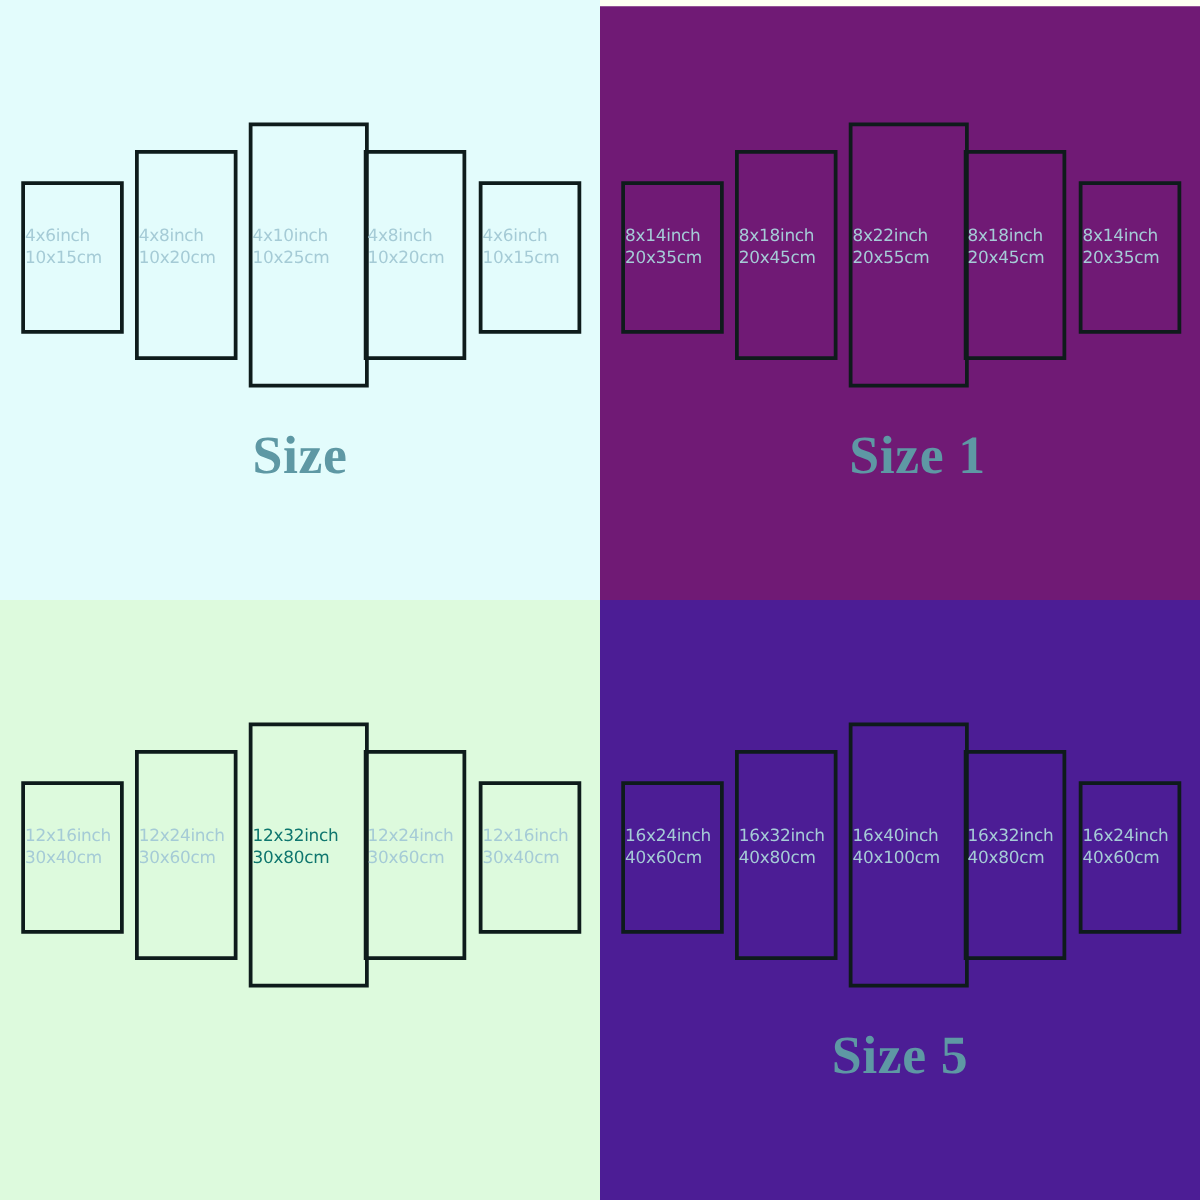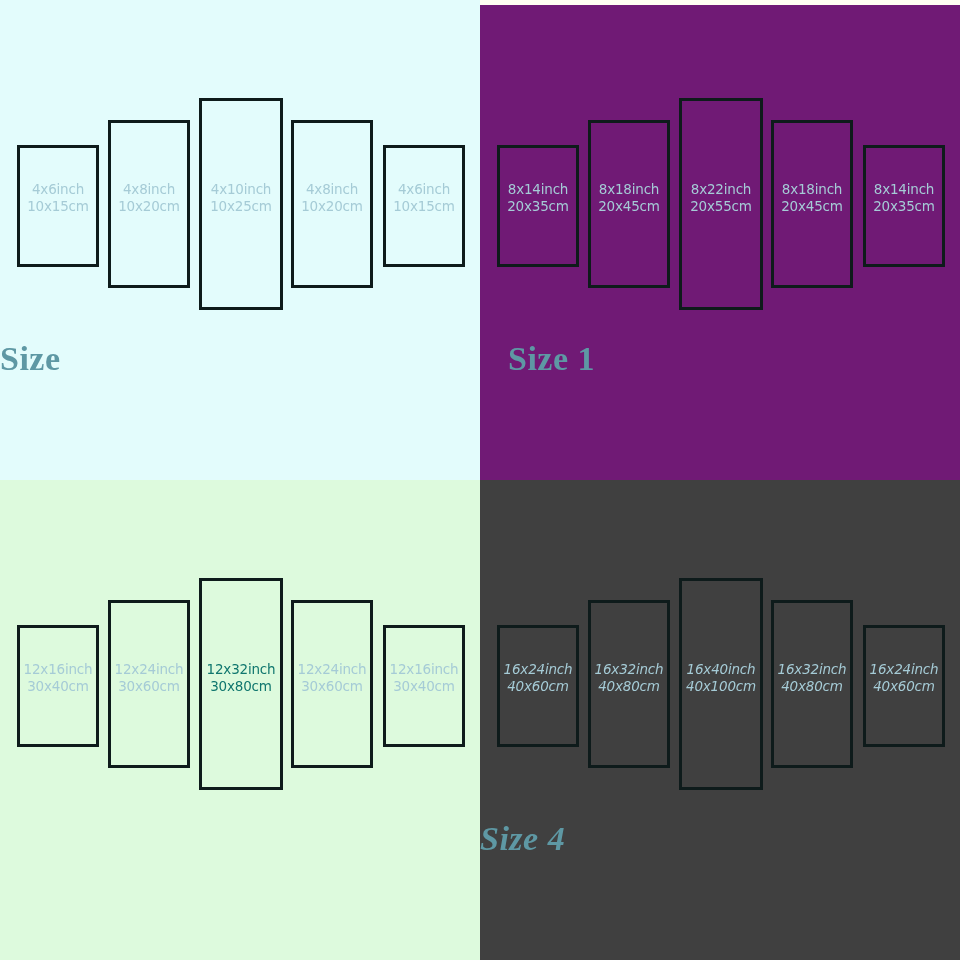--- a/index.html
+++ b/index.html
@@ -49,31 +49,30 @@
   .panel {
     position: absolute;
     border: 3px solid #0e1b1b;
     box-sizing: border-box;
     background: transparent;
   }
 
   
   .p1 { left: 17px;  top: 145px; width: 82px;  height: 122px; }
   .p2 { left: 108px; top: 120px; width: 82px;  height: 168px; }
-  .p3 { left: 199px; top: 98px;  width: 84px;  height: 212px; }
+  .p3 { left: 199px; top: 98px;  width: 96px;  height: 212px; }
   .p4 { left: 291px; top: 120px; width: 82px;  height: 168px; }
   .p5 { left: 383px; top: 145px; width: 82px;  height: 122px; }
 
   .panel-label {
     position: absolute;
     left: 0;
     right: 0;
     top: 50%;
     transform: translateY(-50%);
-    text-align: center;
     color: #a5cbd6;
     font-family: "DejaVu Sans", sans-serif;
     font-size: 13.5px;
     line-height: 17px;
     letter-spacing: -0.2px;
     white-space: nowrap;
   }
   
   .panel .panel-label {
     top: auto;
@@ -85,25 +84,25 @@
   .p4 .panel-label { top: 58px; }
   .p5 .panel-label { top: 33px; }
 
   .label-line { display: block; }
 
   .quad-title {
     position: absolute;
     left: 0;
     right: 0;
     top: 340px;
-    text-align: left;
+    text-align: center;
     color: #5e98a4;
     font-family: "Liberation Serif", "DejaVu Serif", serif;
     font-weight: bold;
-    font-size: 34px;
+    font-size: 43px;
     letter-spacing: 0.5px;
   }
 </style>
 </head>
 <body>
 
 <div id="board">
 
   <div class="quadrant q-tl" style="background: rgb(227, 252, 252);">
     <div class="panel-group">
@@ -205,21 +204,21 @@
       </div>
       <div class="panel p5" style="border-color: rgb(14, 27, 27);">
         <span class="panel-label" style="color: rgb(165, 203, 214);">
           <span class="label-line">12x16inch</span>
           <span class="label-line">30x40cm</span>
         </span>
       </div>
     </div>
   </div>
 
-  <div class="quadrant q-br" style="background: #404040; font-style: italic;">
+  <div class="quadrant q-br" style="background: #4c1d95;">
     <div class="panel-group">
       <div class="panel p1" style="border-color: rgb(14, 27, 27);">
         <span class="panel-label" style="color: rgb(165, 203, 214);">
           <span class="label-line">16x24inch</span>
           <span class="label-line">40x60cm</span>
         </span>
       </div>
       <div class="panel p2" style="border-color: rgb(14, 27, 27);">
         <span class="panel-label" style="color: rgb(165, 203, 214);">
           <span class="label-line">16x32inch</span>
@@ -238,16 +237,16 @@
           <span class="label-line">40x80cm</span>
         </span>
       </div>
       <div class="panel p5" style="border-color: rgb(14, 27, 27);">
         <span class="panel-label" style="color: rgb(165, 203, 214);">
           <span class="label-line">16x24inch</span>
           <span class="label-line">40x60cm</span>
         </span>
       </div>
     </div>
-    <div class="quad-title" style="color: rgb(94, 152, 164);">Size 4</div>
+    <div class="quad-title" style="color: rgb(94, 152, 164);">Size 5</div>
   </div>
 
 </div>
 
 </body></html>

